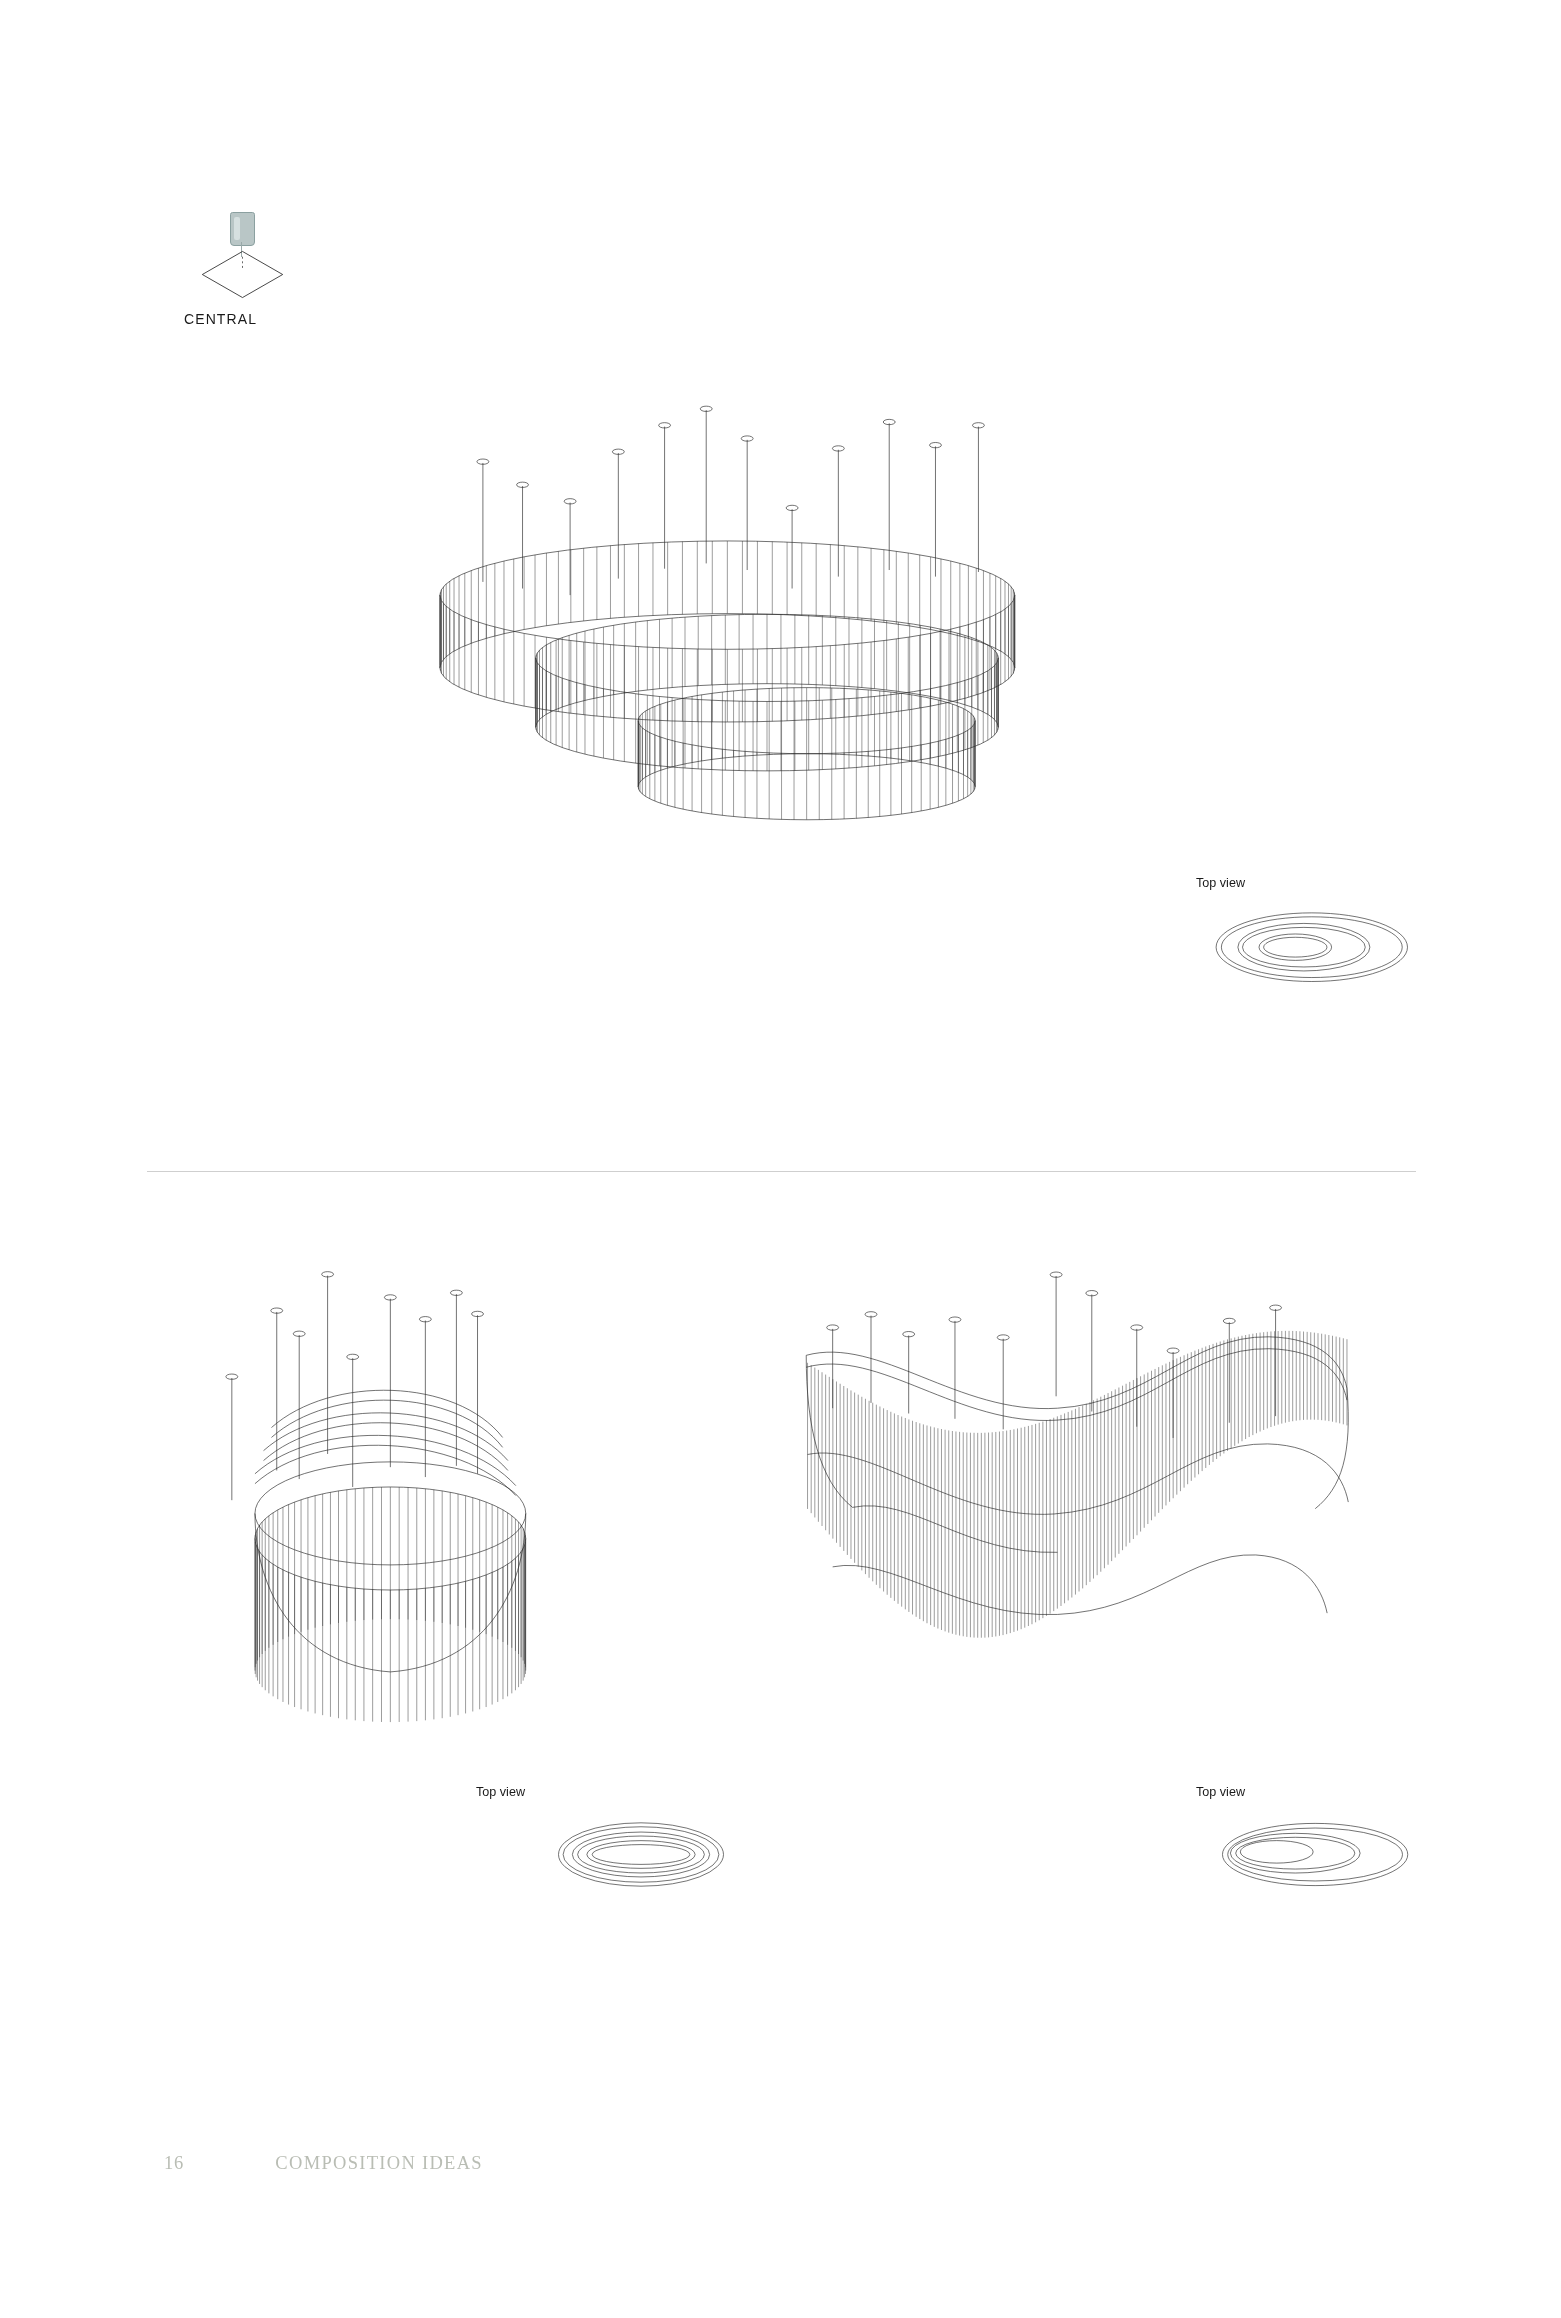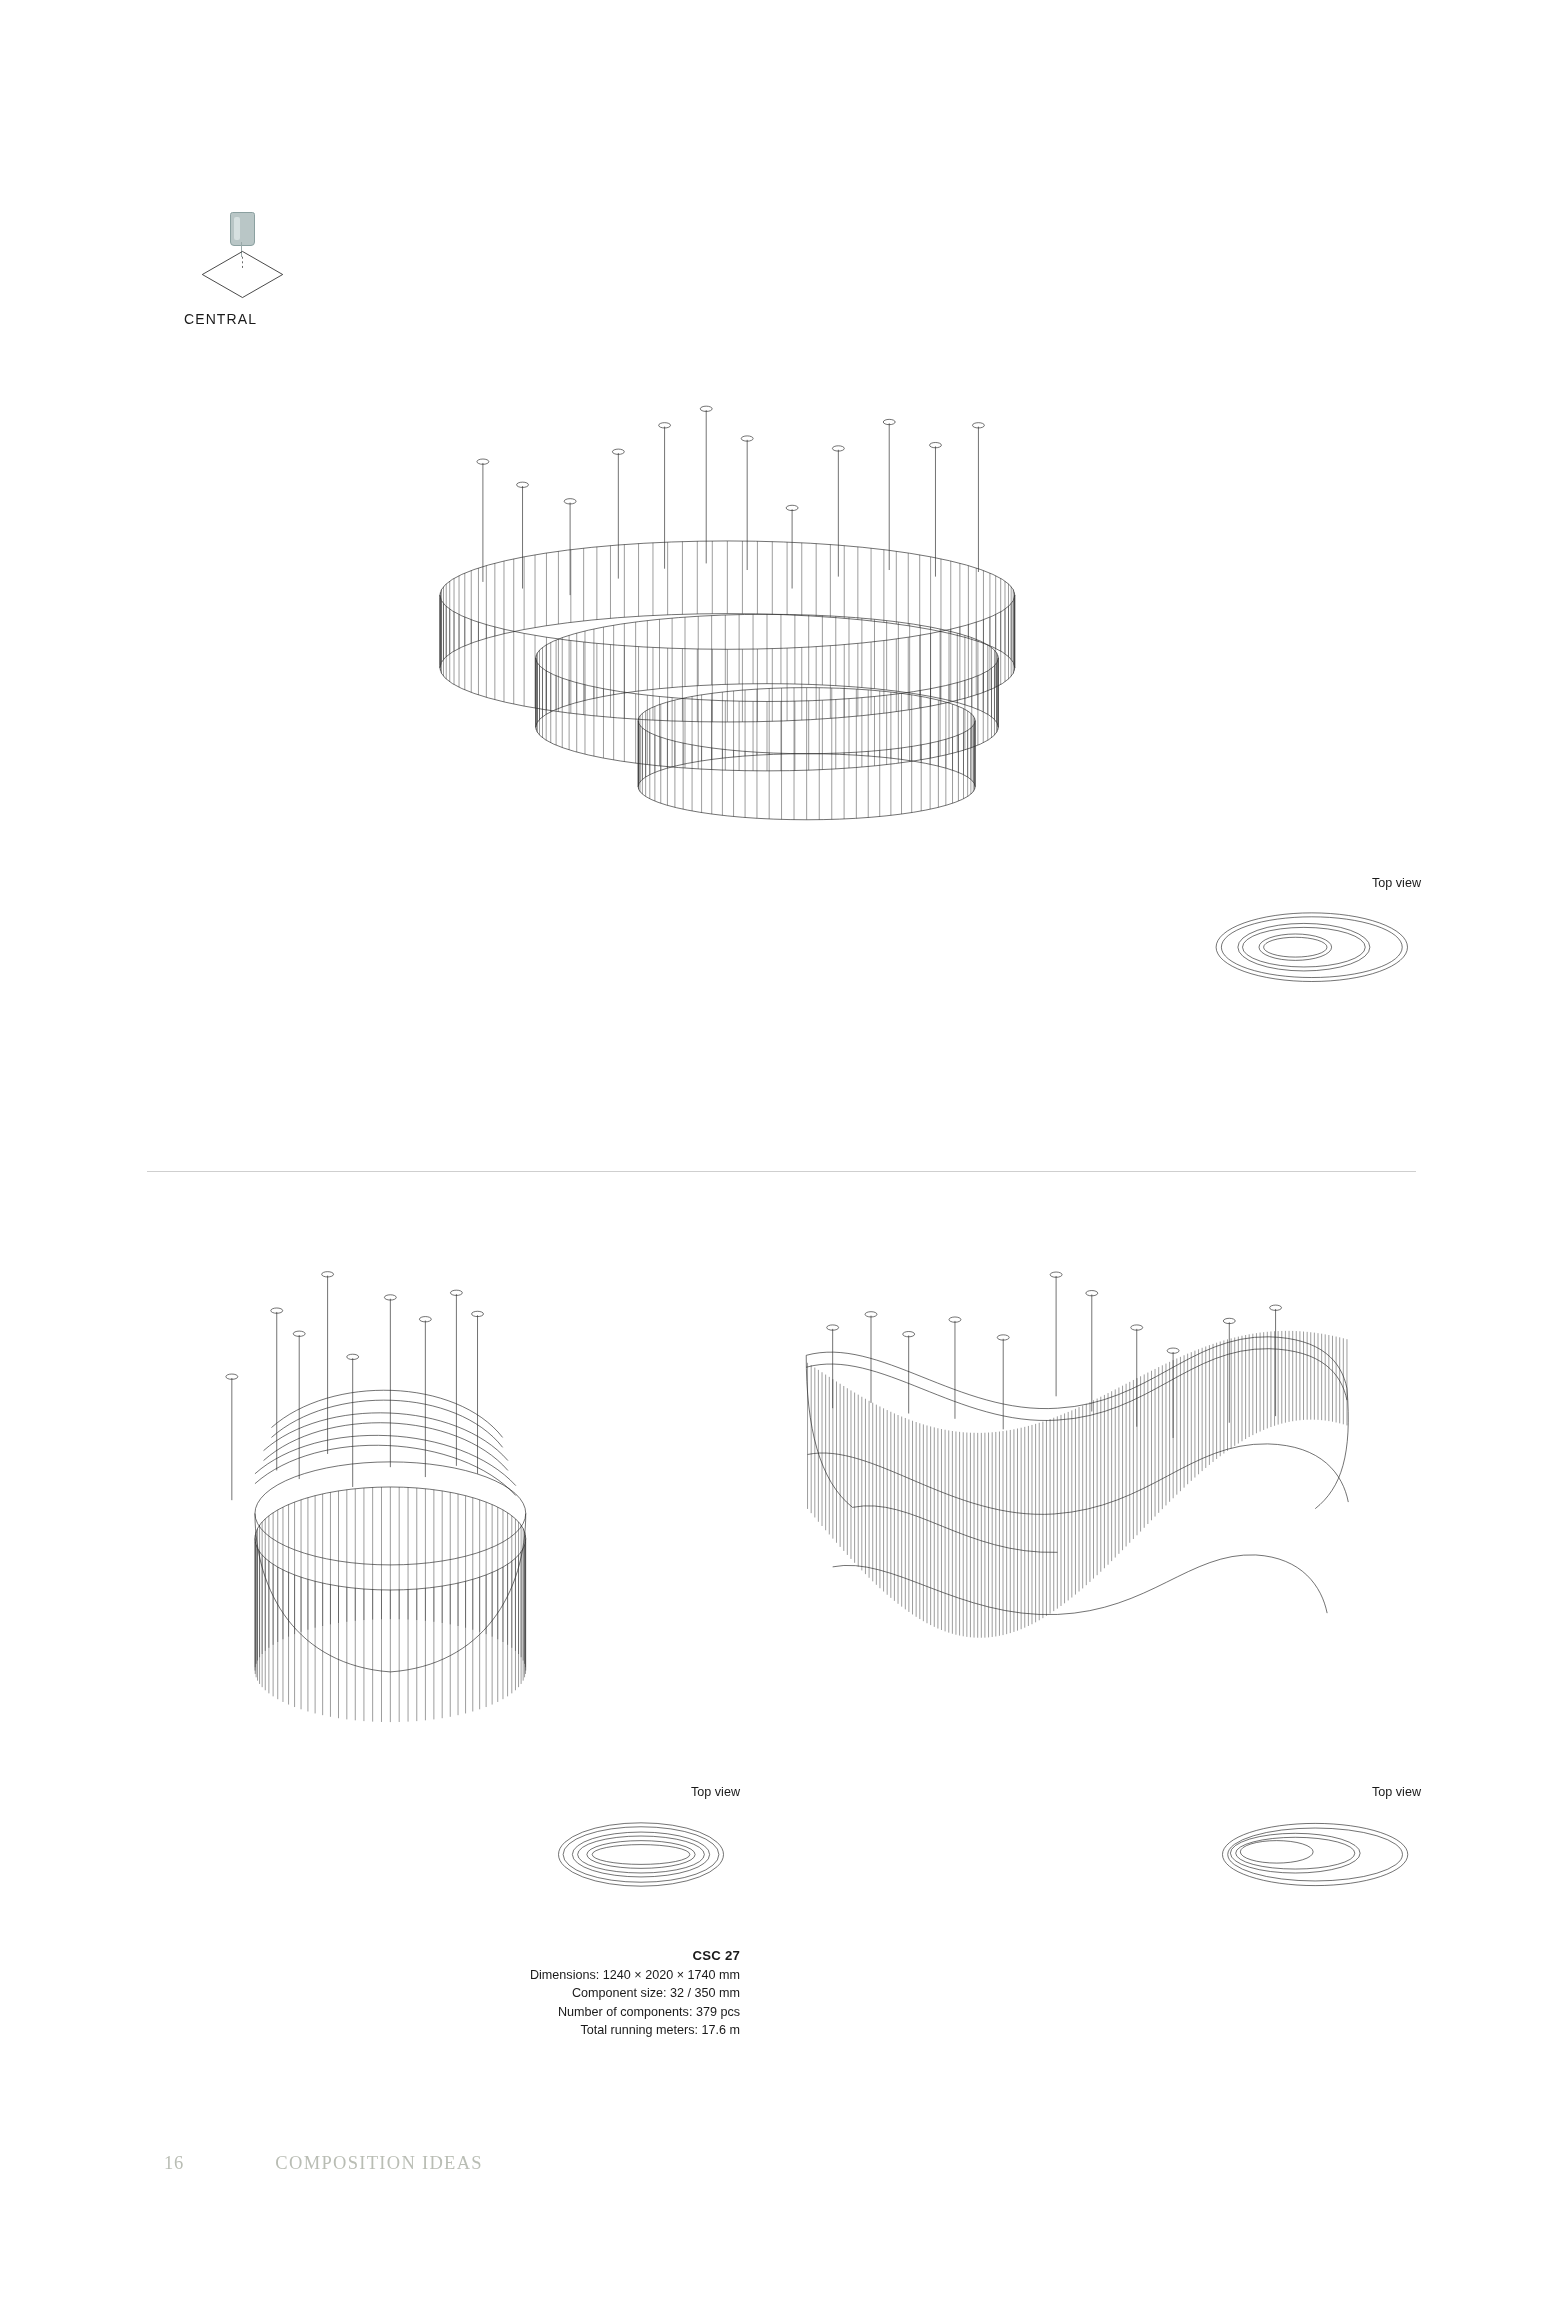--- a/index.html
+++ b/index.html
@@ -36,21 +36,21 @@
 
   
   .divider{
     position:absolute;left:147px;top:1171px;width:1269px;height:0.7px;background:#cfcfcf;
   }
 
   
   .fig{position:absolute;}
 
   .topview-label{
-    font-size:12.6px;color:#1a1a1a;text-align:right;
+    font-size:12.6px;color:#1a1a1a;text-align:left;
   }
   .spec{
     font-size:12.6px;line-height:18.5px;color:#1a1a1a;text-align:right;
   }
   .spec .code{font-weight:bold;font-size:13.2px;letter-spacing:0.2px;}
   .spec .row{white-space:nowrap;}
 
   
   .footer{
     position:absolute;left:164px;top:2153px;
@@ -624,29 +624,20 @@
         <ellipse cx="150" cy="70" rx="125" ry="48"></ellipse>
         <ellipse cx="150" cy="70" rx="118" ry="42"></ellipse>
         <ellipse cx="150" cy="70" rx="104" ry="34"></ellipse>
         <ellipse cx="150" cy="70" rx="96" ry="28"></ellipse>
         <ellipse cx="150" cy="70" rx="82" ry="21"></ellipse>
         <ellipse cx="150" cy="70" rx="74" ry="15"></ellipse>
       </g>
     </svg>
   </div>
 
-  <div class="fig" style="left:264px;top:1947px;width:476px;">
-    <div class="spec">
-      <div class="code">CSC 27</div>
-      <div class="row">Dimensions:  1240 × 2020 × 1740 mm</div>
-      <div class="row">Component size:  32 / 350 mm</div>
-      <div class="row">Number of components:  379 pcs</div>
-      <div class="row">Total running meters:  17.6 m</div>
-    </div>
-  </div>
 
   <div class="fig" style="left:793px;top:1256px;width:628px;height:549px;">
     <svg width="628" height="549" viewBox="0 0 950 830">
       <g stroke="#2a2a2a" fill="none" stroke-width="1">
         <g>
           <line x1="60" y1="110" x2="60" y2="230"></line>
             <ellipse cx="60" cy="108" rx="9" ry="4"></ellipse>
           <line x1="118" y1="90" x2="118" y2="222"></line>
             <ellipse cx="118" cy="88" rx="9" ry="4"></ellipse>
           <line x1="175" y1="120" x2="175" y2="238"></line>

